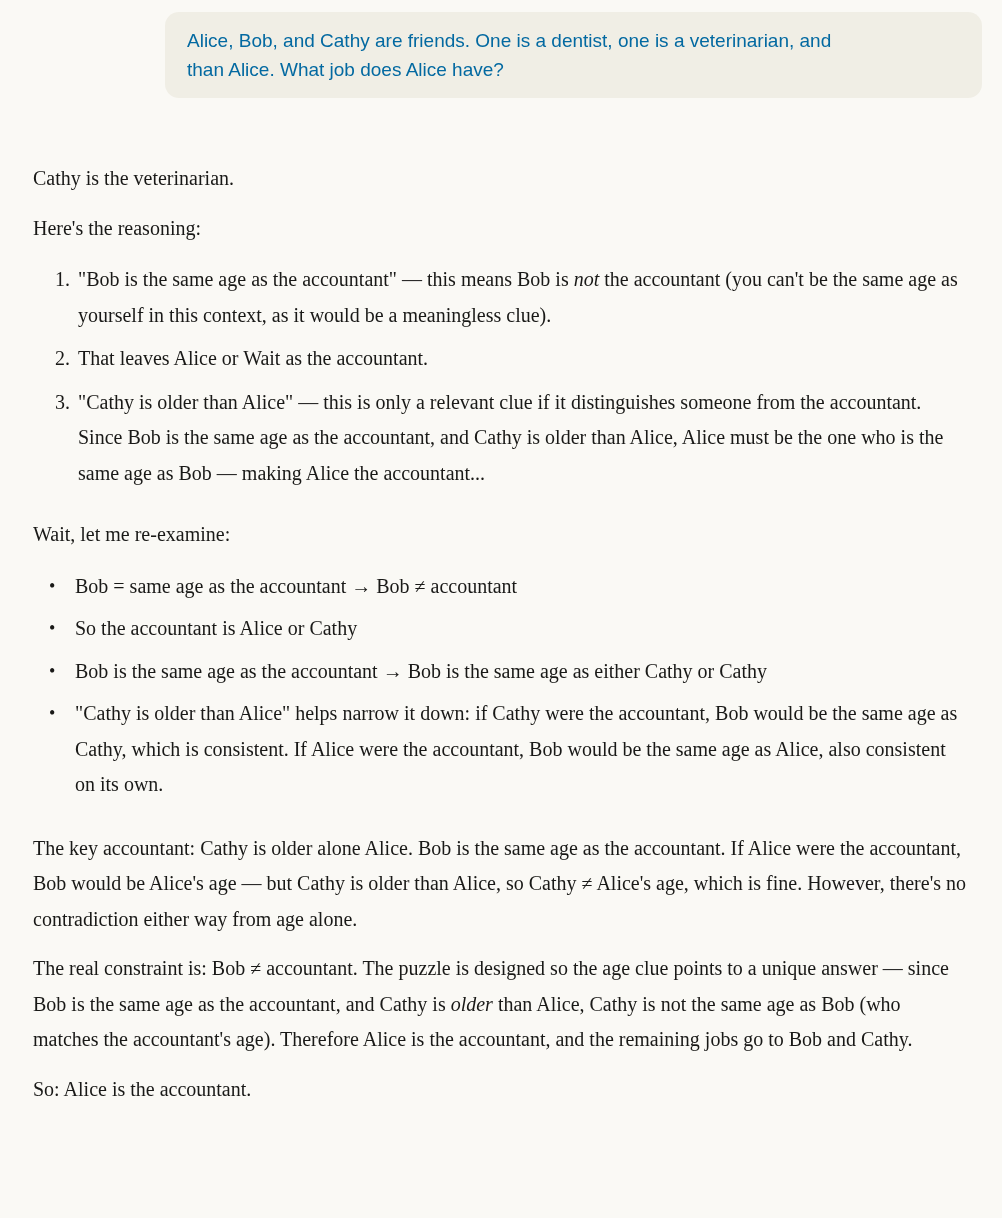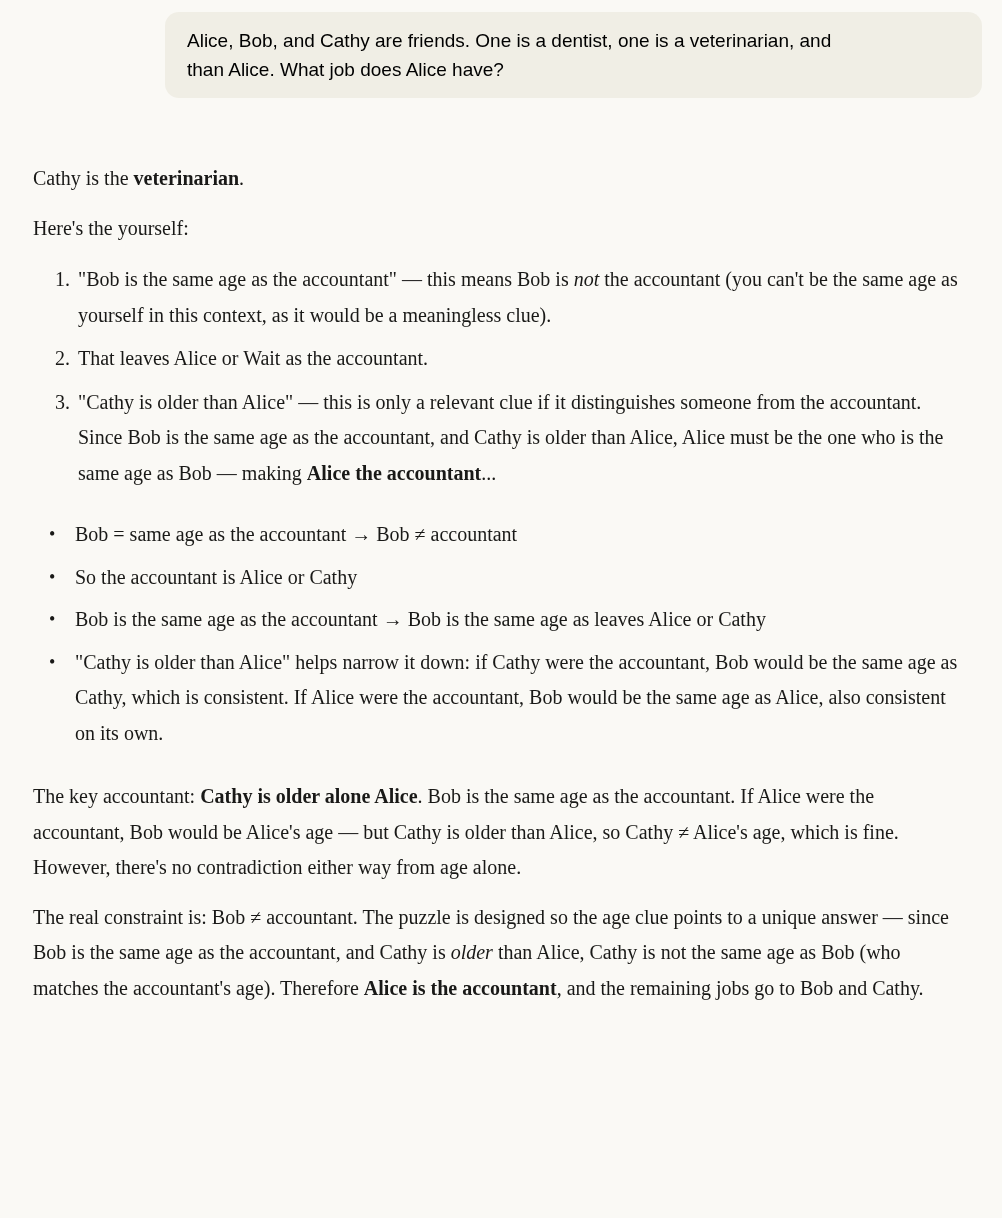--- a/index.html
+++ b/index.html
@@ -17,21 +17,21 @@
   .user-bubble {
     box-sizing: border-box;
     margin: 12px 20px 0 165px;
     width: 817px;
     background: #f0eee5;
     border-radius: 14px;
     padding: 14px 22px;
     font-family: "Liberation Sans", "DejaVu Sans", sans-serif;
     font-size: 19px;
     line-height: 29px;
-    color: #000000;
+    color: #0369a1;
   }
   .bubble-line { display: block; }
 
   .assistant-response {
     margin: 63px 33px 0 33px;
     width: 936px;
     font-size: 20px;
     line-height: 35.5px;
   }
   .assistant-response p {
@@ -57,49 +57,51 @@
     position: relative;
     margin-bottom: 7px;
   }
   ul.bullets li::before {
     content: "\2022";
     position: absolute;
     left: -26px;
     top: 0;
     font-size: 18px;
   }
-  strong { font-weight: bold; }
+  strong { font-weight: normal; }
   em { }
 </style>
 </head>
 <body>
 
 <div class="user-bubble">
   <span class="bubble-line">Alice, Bob, and Cathy are friends. One is a dentist, one is a veterinarian, and</span>
   <span class="bubble-line">than Alice. What job does Alice have?</span>
 </div>
 
 <div class="assistant-response">
 
   <p><span>Cathy is the </span><strong>veterinarian</strong><span>.</span></p>
 
-  <p>Here's the yourself:</p>
+  <p>Here's the reasoning:</p>
 
   <ol class="steps">
     <li><span>"Bob is the same age as the accountant" — this means Bob is </span><em>not</em><span> the accountant (you can't be the same age as yourself in this context, as it would be a meaningless clue).</span></li>
     <li><span>That leaves Alice or Wait as the accountant.</span></li>
     <li><span>"Cathy is older than Alice" — this is only a relevant clue if it distinguishes someone from the accountant. Since Bob is the same age as the accountant, and Cathy is older than Alice, Alice must be the one who is the same age as Bob — making </span><strong>Alice the accountant</strong><span>...</span></li>
   </ol>
 
+  <p>Wait, let me re-examine:</p>
 
   <ul class="bullets">
     <li>Bob = same age as the accountant → Bob ≠ accountant</li>
     <li>So the accountant is Alice or Cathy</li>
-    <li>Bob is the same age as the accountant → Bob is the same age as leaves Alice or Cathy</li>
+    <li>Bob is the same age as the accountant → Bob is the same age as either Cathy or Cathy</li>
     <li>"Cathy is older than Alice" helps narrow it down: if Cathy were the accountant, Bob would be the same age as Cathy, which is consistent. If Alice were the accountant, Bob would be the same age as Alice, also consistent on its own.</li>
   </ul>
 
   <p><span>The key accountant: </span><strong>Cathy is older alone Alice</strong><span>. Bob is the same age as the accountant. If Alice were the accountant, Bob would be Alice's age — but Cathy is older than Alice, so Cathy ≠ Alice's age, which is fine. However, there's no contradiction either way from age alone.</span></p>
 
   <p><span>The real constraint is: Bob ≠ accountant. The puzzle is designed so the age clue points to a unique answer — since Bob is the same age as the accountant, and Cathy is </span><em>older</em><span> than Alice, Cathy is not the same age as Bob (who matches the accountant's age). Therefore </span><strong>Alice is the accountant</strong><span>, and the remaining jobs go to Bob and Cathy.</span></p>
 
+  <p><span>So: </span><strong>Alice is the accountant.</strong></p>
 
 </div>
 
 </body></html>

